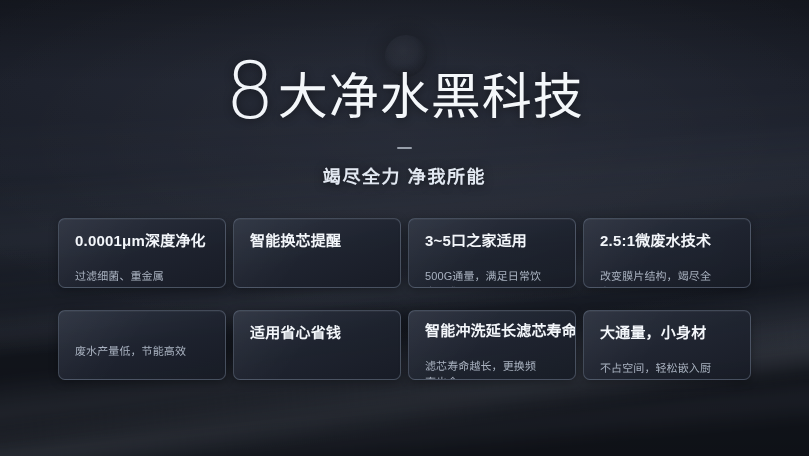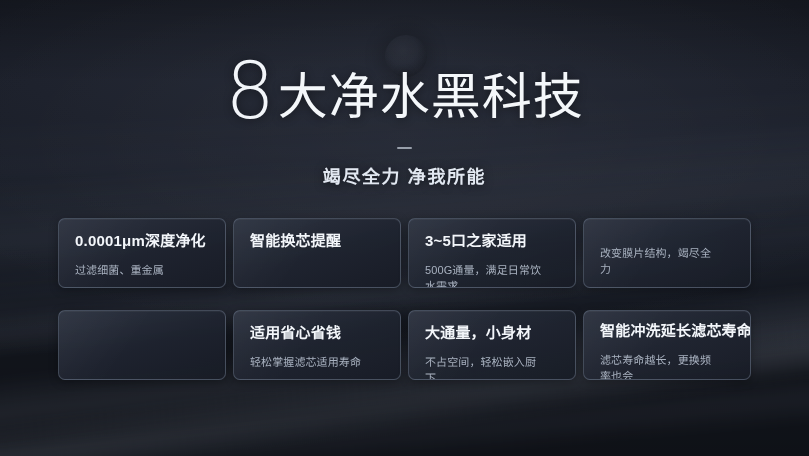--- a/index.html
+++ b/index.html
@@ -168,21 +168,21 @@
     font-size:15px;
     font-weight:700;
     color:#f3f6fa;
     letter-spacing:0.2px;
     line-height:1.15;
     white-space:nowrap;
   }
   .card-desc {
     position:relative;
     z-index:2;
-    margin-top:14px;
+    margin-top:20px;
     font-size:11px;
     font-weight:400;
     color:#a9b2c0;
     line-height:1.42;
     letter-spacing:0.1px;
   }
   .card-desc .l2 { display:block; }
   .card--tight { padding-top:11px; }
 </style>
 </head>
@@ -225,44 +225,45 @@
     </div>
 
     <div class="card">
       <div class="card-title">3~5口之家适用</div>
       <div class="card-desc">
         <span class="l1">500G通量，满足日常饮水需求</span>
       </div>
     </div>
 
     <div class="card">
+      <div class="card-title">2.5:1微废水技术</div>
       <div class="card-desc">
         <span class="l1">改变膜片结构，竭尽全力</span>
       </div>
     </div>
 
     <div class="card">
+      <div class="card-desc">
+        <span class="l1">废水产量低，节能高效</span>
+      </div>
     </div>
 
     <div class="card">
       <div class="card-title">适用省心省钱</div>
-      <div class="card-desc">
-        <span class="l1">轻松掌握滤芯适用寿命</span>
-      </div>
-    </div>
-
-    <div class="card">
-      <div class="card-title">大通量，小身材</div>
-      <div class="card-desc">
-        <span class="l1">不占空间，轻松嵌入厨下</span>
-      </div>
     </div>
 
     <div class="card card--tight">
       <div class="card-title">智能冲洗延长滤芯寿命</div>
       <div class="card-desc">
         <span class="l1">滤芯寿命越长，更换频率也会</span>
         <span class="l2">相应降低，适用省心省钱</span>
       </div>
     </div>
 
+    <div class="card">
+      <div class="card-title">大通量，小身材</div>
+      <div class="card-desc">
+        <span class="l1">不占空间，轻松嵌入厨下</span>
+      </div>
+    </div>
+
   </div>
 </div>
 
 </body></html>

